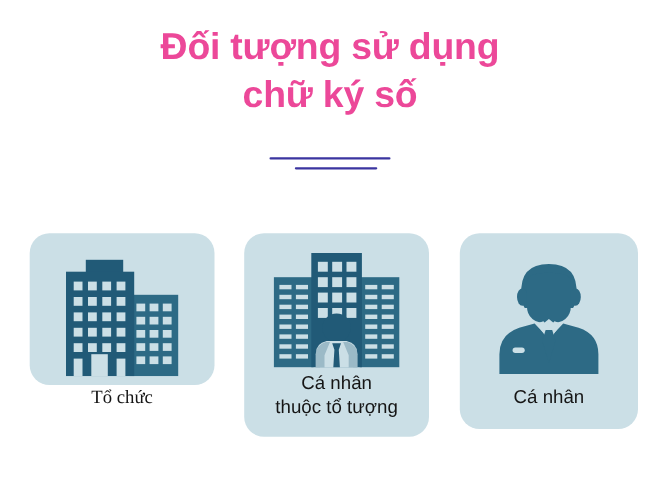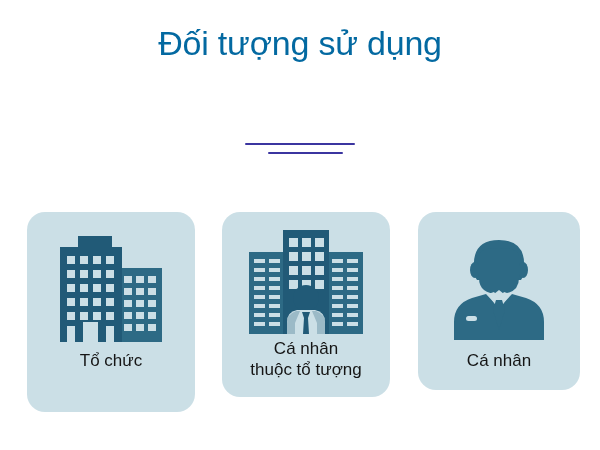--- a/index.html
+++ b/index.html
@@ -23,22 +23,22 @@
 
   
   .title-block {
     position: absolute;
     top: 22px;
     left: 0;
     width: 600px;
     text-align: center;
   }
   .title-line {
-    color: #0369a1;
-    font-weight: normal;
+    color: #ec4899;
+    font-weight: bold;
     font-size: 34px;
     line-height: 43px;
     letter-spacing: -0.2px;
     white-space: nowrap;
   }
 
   
   .divider-wrap {
     position: absolute;
     top: 143px;
@@ -73,21 +73,21 @@
   }
 
   .card {
     position: absolute;
     background: #cbdfe6;
     border-radius: 18px;
     display: flex;
     flex-direction: column;
     align-items: center;
   }
-  .card-1 { left: 27px;  top: 0px;  width: 168px; height: 200px; }
+  .card-1 { left: 27px;  top: 0px;  width: 168px; height: 138px; font-family: Liberation Serif, serif; }
   .card-2 { left: 222px; top: 0px;  width: 168px; height: 185px; }
   .card-3 { left: 418px; top: 0px;  width: 162px; height: 178px; }
 
   .icon-wrap {
     display: flex;
     align-items: flex-end;
     justify-content: center;
     flex: 0 0 auto;
   }
   .card-1 .icon-wrap { height: 118px; padding-top: 12px; }
@@ -106,20 +106,21 @@
   .card-2 .card-label { margin-top: 4px; }
   .card-3 .card-label { margin-top: 10px; }
 </style>
 </head>
 <body>
 
 <div id="infographic">
 
   <div class="title-block">
     <div class="title-line">Đối tượng sử dụng</div>
+    <div class="title-line">chữ ký số</div>
   </div>
 
   <div class="divider-wrap">
     <div class="divider-line top"></div>
     <div class="divider-line bottom"></div>
   </div>
 
   <div class="cards">
 
     <div class="card card-1">

